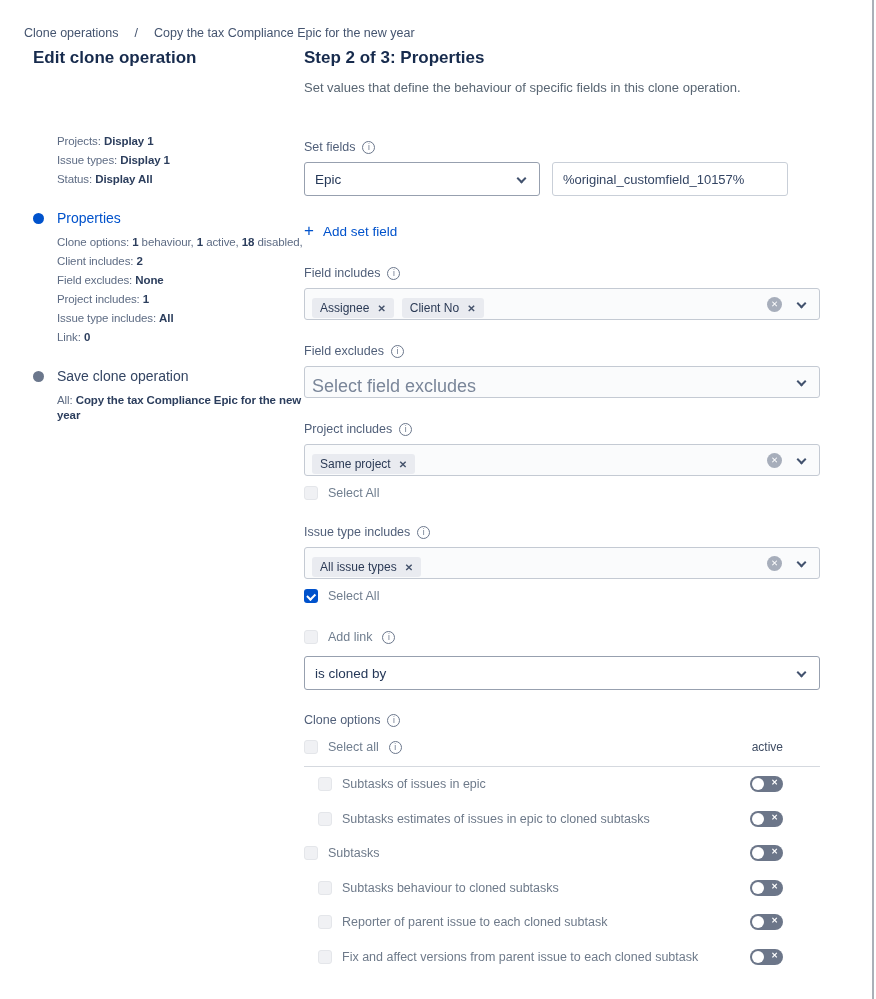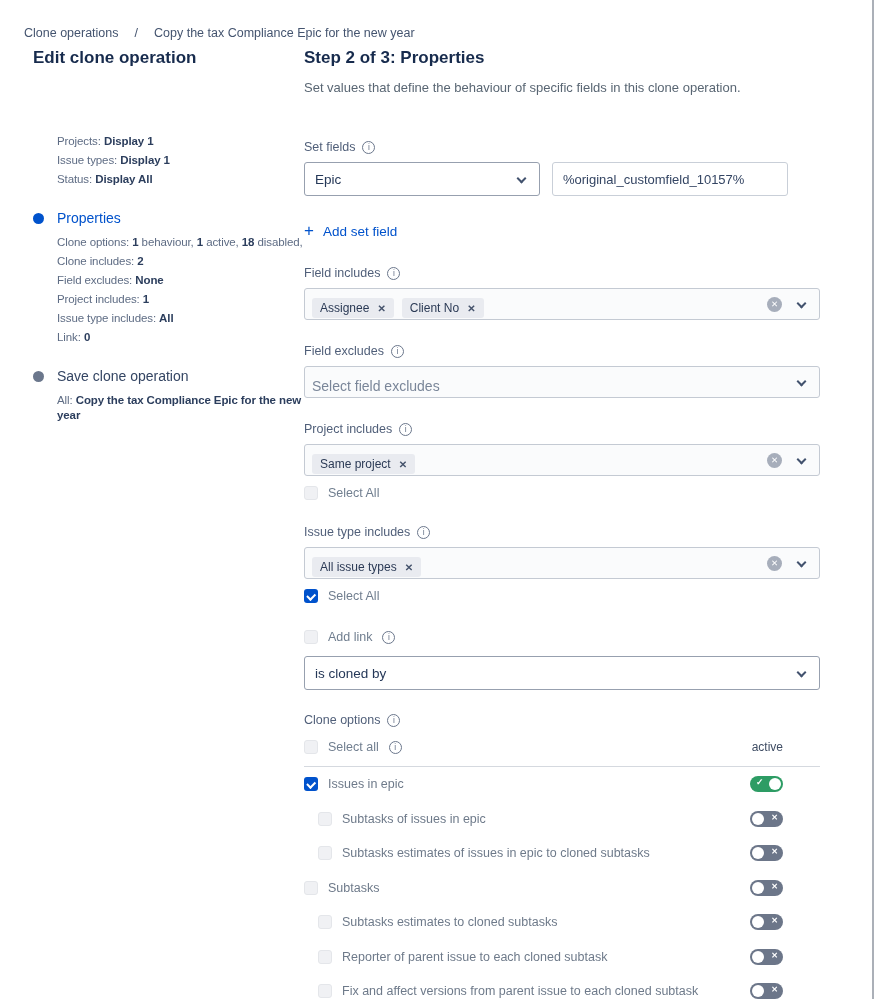--- a/index.html
+++ b/index.html
@@ -74,21 +74,21 @@
   .group { margin-top: 27px; }
   .group.g24 { margin-top: 24px; }
   .group.g25 { margin-top: 25px; }
 
   .ms {
     position: relative; height: 32px; margin-top: 8px; width: 516px;
     border: 1px solid #C4CAD3; border-radius: 3px; background: #FAFBFC;
     display: flex; align-items: center; gap: 8px; padding: 8px 60px 0 7px; cursor: pointer;
   }
   .ms .chev { top: 11px; }
-  .ms .placeholder { font-size: 14px; color: #7A8699; }
+  .ms .placeholder { font-size: 18px; color: #7A8699; }
   .clear-btn {
     position: absolute; right: 37px; top: 8px; width: 15px; height: 15px; border-radius: 50%;
     background: #A7AEBB; color: #fff; font-size: 8.5px; line-height: 15px; text-align: center;
     cursor: pointer;
   }
   .chip {
     display: inline-flex; align-items: center; gap: 8px; background: #E9EBF0;
     border-radius: 3px; padding: 3px 8px; font-size: 12px; color: #2B3A55; white-space: nowrap;
   }
   .chip-x { font-size: 10px; color: #44526B; font-weight: 700; cursor: pointer; }
@@ -155,21 +155,21 @@
             </div>
   </li>
 
   <li class="step current">
     <div class="step-head">
       <span class="bullet"></span>
       <span class="step-label">Properties</span>
     </div>
     <div class="step-details">
               <div class="detail-line"><span>Clone options: </span><span class="b">1</span><span> behaviour, </span><span class="b">1</span><span> active, </span><span class="b">18</span><span> disabled,</span></div>
-              <div class="detail-line"><span>Clone includes: </span><span class="b">2</span></div>
+              <div class="detail-line"><span>Client includes: </span><span class="b">2</span></div>
               <div class="detail-line"><span>Field excludes: </span><span class="b">None</span></div>
               <div class="detail-line"><span>Project includes: </span><span class="b">1</span></div>
               <div class="detail-line"><span>Issue type includes: </span><span class="b">All</span></div>
               <div class="detail-line"><span>Link: </span><span class="b">0</span></div>
             </div>
   </li>
 
   <li class="step upcoming">
     <div class="step-head">
       <span class="bullet"></span>
@@ -290,72 +290,61 @@
         <div class="select-all-row">
           <div class="select-all-left">
             <span class="checkbox unchecked"></span>
             <span class="cb-label">Select all</span>
             <span class="info-icon">i</span>
           </div>
           <span class="active-col">active</span>
         </div>
         <div class="divider"></div>
         <div>
+
+  <div class="option-row indent">
+    <div class="row-left">
+      <span class="checkbox unchecked"></span>
+      <span class="option-label">Subtasks of issues in epic</span>
+    </div>
+    <span class="toggle off">
+
+      <span class="knob"></span>
+      <span class="tg-cross">✕</span>
+    </span>
+  </div>
+
+  <div class="option-row indent">
+    <div class="row-left">
+      <span class="checkbox unchecked"></span>
+      <span class="option-label">Subtasks estimates of issues in epic to cloned subtasks</span>
+    </div>
+    <span class="toggle off">
+
+      <span class="knob"></span>
+      <span class="tg-cross">✕</span>
+    </span>
+  </div>
+
   <div class="option-row">
     <div class="row-left">
-      <span class="checkbox checked"></span>
-      <span class="option-label">Issues in epic</span>
-    </div>
-    <span class="toggle on">
-      <span class="tg-check">✓</span>
-      <span class="knob"></span>
-
-    </span>
-  </div>
-
-  <div class="option-row indent">
-    <div class="row-left">
-      <span class="checkbox unchecked"></span>
-      <span class="option-label">Subtasks of issues in epic</span>
-    </div>
-    <span class="toggle off">
-
-      <span class="knob"></span>
-      <span class="tg-cross">✕</span>
-    </span>
-  </div>
-
-  <div class="option-row indent">
-    <div class="row-left">
-      <span class="checkbox unchecked"></span>
-      <span class="option-label">Subtasks estimates of issues in epic to cloned subtasks</span>
-    </div>
-    <span class="toggle off">
-
-      <span class="knob"></span>
-      <span class="tg-cross">✕</span>
-    </span>
-  </div>
-
-  <div class="option-row">
-    <div class="row-left">
       <span class="checkbox unchecked"></span>
       <span class="option-label">Subtasks</span>
     </div>
     <span class="toggle off">
 
       <span class="knob"></span>
       <span class="tg-cross">✕</span>
     </span>
   </div>
 
   <div class="option-row indent">
     <div class="row-left">
       <span class="checkbox unchecked"></span>
-      <span class="option-label">Subtasks estimates to cloned subtasks</span>
+      <span class="option-label">Subtasks behaviour to cloned subtasks</span>
     </div>
     <span class="toggle off">
 
       <span class="knob"></span>
       <span class="tg-cross">✕</span>
     </span>
   </div>
 
   <div class="option-row indent">
     <div class="row-left">

